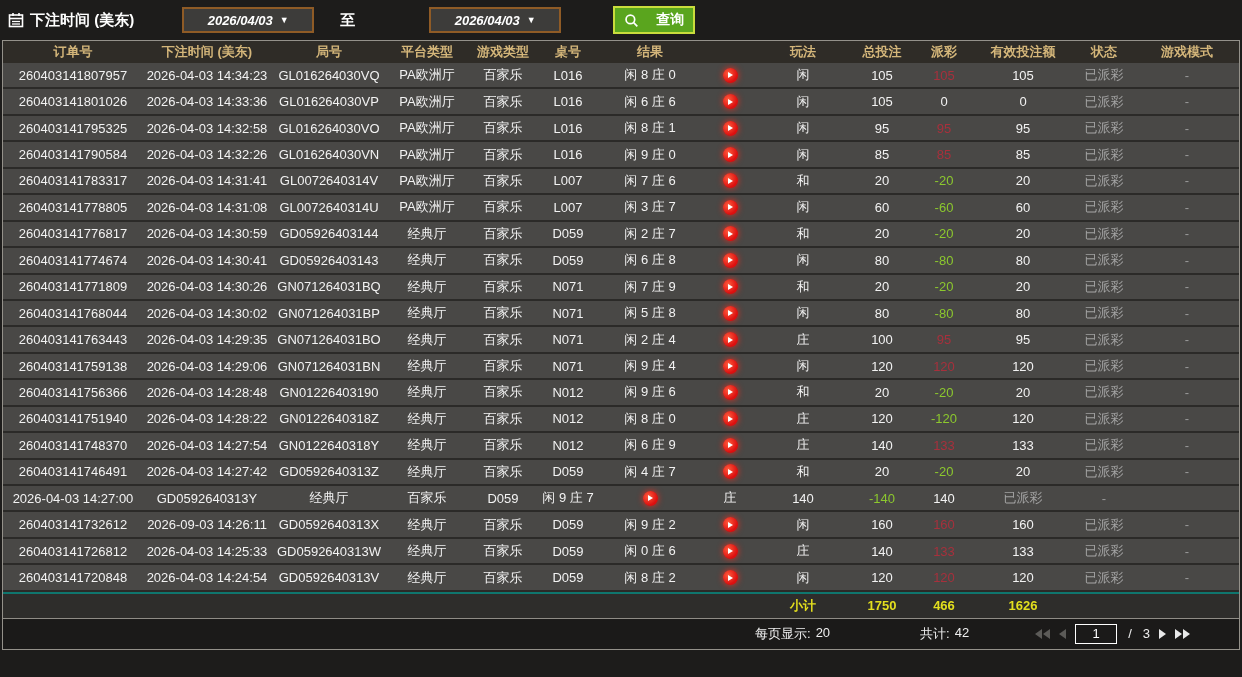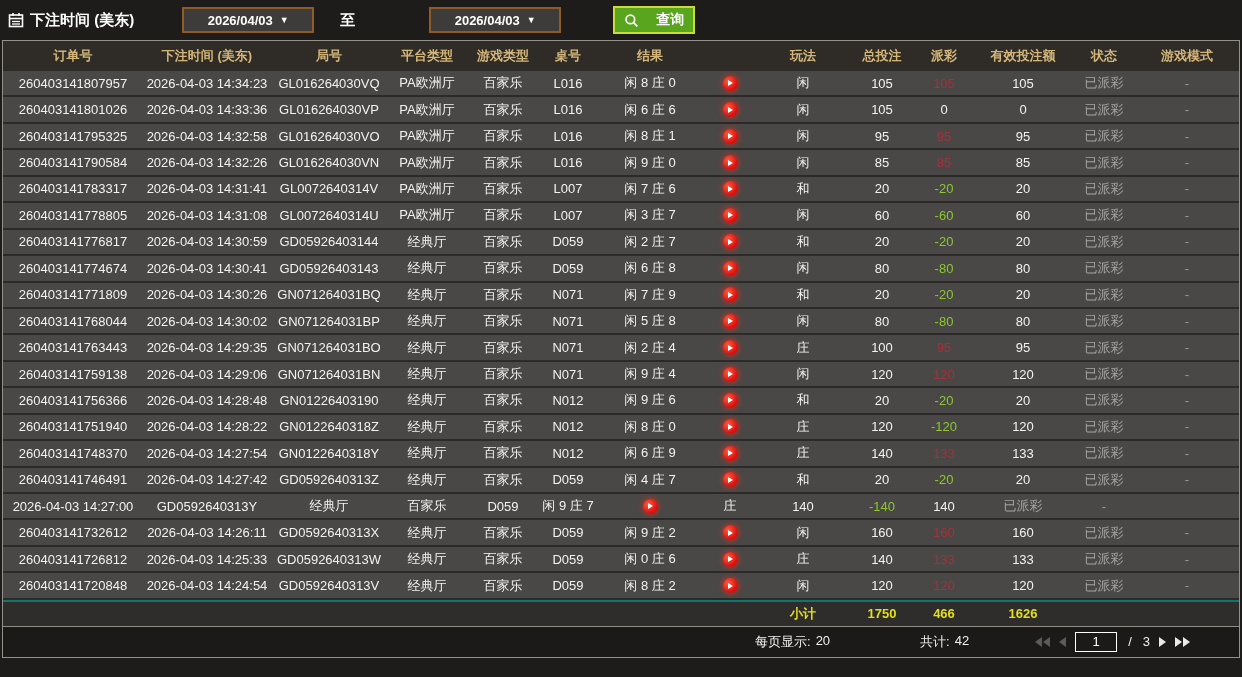--- a/index.html
+++ b/index.html
@@ -1,27 +1,27 @@
 <!DOCTYPE html>
 <html><head>
 <meta charset="utf-8">
 <style>
   html,body{margin:0;padding:0;background:#141312;}
   #app{position:relative;width:1242px;height:677px;background:#1d1c1b;font-family:"Liberation Sans",sans-serif;overflow:hidden;box-sizing:border-box;}
   
   .topbar{height:40px;display:flex;align-items:center;background:#1d1c1b;}
   .title-group{display:flex;align-items:center;gap:6px;margin-left:8px;color:#fff;font-size:15px;font-weight:bold;}
-  .date-box{margin-left:48px;width:128px;height:22px;background:#3d3c3a;border:2px solid #8f5b26;color:#fff;font-size:13px;font-weight:bold;display:flex;align-items:center;justify-content:center;gap:7px;cursor:pointer;}
+  .date-box{margin-left:48px;width:128px;height:22px;background:#3d3c3a;border:2px solid #8f5b26;color:#fff;font-size:13px;font-weight:bold;display:flex;align-items:center;justify-content:center;gap:7px;cursor:pointer;font-style:italic;}
   .date-box .caret{font-size:9px;}
   .to-label{margin:0 26px;color:#fff;font-size:15px;font-weight:bold;}
   .search-btn{margin-left:52px;height:24px;padding:0 9px;background:#5aa51e;border:2px solid #c9dc3c;color:#fff;font-size:14px;font-weight:bold;display:flex;align-items:center;gap:17px;cursor:pointer;}
   
   .content{margin:0 2px;border:1px solid #94918a;box-sizing:border-box;}
   .grid-row{display:grid;grid-template-columns:140px 128px 116px 80px 72px 58px 106px 54px 92px 66px 58px 100px 62px auto;}
-  .header-row{height:30px;background:#2f2c27;color:#d4b67a;font-size:13px;font-weight:bold;}
+  .header-row{height:22px;background:#2f2c27;color:#d4b67a;font-size:13px;font-weight:bold;}
   .header-row .cell{display:flex;align-items:center;justify-content:center;}
   .data-row{height:26.45px;background:#494846;border-bottom:2px solid #2b2a28;box-sizing:border-box;color:#f2f2f2;font-size:13px;}
   .cell{display:flex;align-items:center;justify-content:center;white-space:nowrap;overflow:hidden;}
   .pay-pos{color:#a7303c;}
   .pay-neg{color:#8cc82e;}
   .pay-zero{color:#f2f2f2;}
   .c-status{color:#a3a3a3;}
   .c-mode{color:#9a9a9a;}
   .play-btn{width:15px;height:15px;border-radius:50%;background:radial-gradient(circle at 35% 35%,#ff5a3c,#dc0f0f 65%);box-shadow:0 0 6px rgba(255,40,25,.85);display:flex;align-items:center;justify-content:center;cursor:pointer;}
   .play-btn::after{content:"";width:0;height:0;border-top:3px solid transparent;border-bottom:3px solid transparent;border-left:5px solid #fff;margin-left:1px;}
@@ -394,21 +394,21 @@
           </div>
           <div class="cell">庄</div>
           <div class="cell">140</div>
           <div class="cell pay-neg">-140</div>
           <div class="cell">140</div>
           <div class="cell c-status">已派彩</div>
           <div class="cell c-mode">-</div>
         </div>
         <div class="grid-row data-row">
           <div class="cell">260403141732612</div>
-          <div class="cell">2026-04-03 14:26:11</div>
+          <div class="cell">2026-09-03 14:26:11</div>
           <div class="cell">GD0592640313X</div>
           <div class="cell">经典厅</div>
           <div class="cell">百家乐</div>
           <div class="cell">D059</div>
           <div class="cell">闲 9 庄 2</div>
           <div class="cell">
             <span class="play-btn"></span>
           </div>
           <div class="cell">闲</div>
           <div class="cell">160</div>

